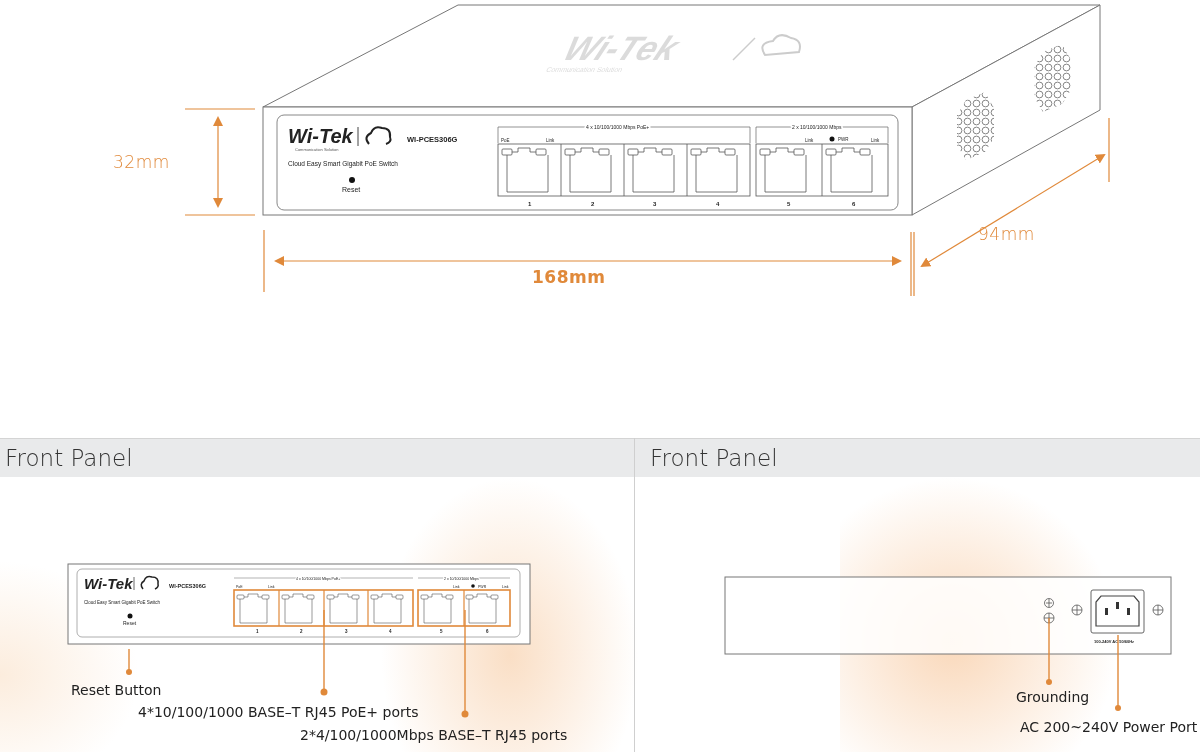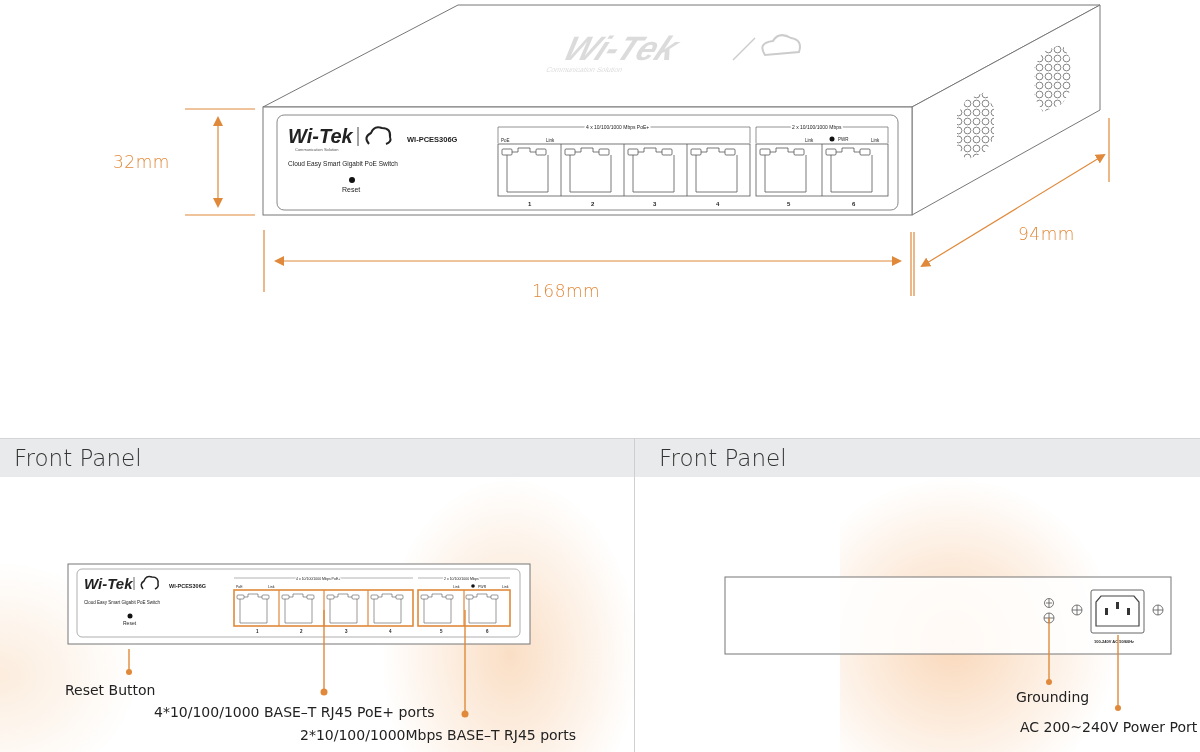--- a/index.html
+++ b/index.html
@@ -1,21 +1,21 @@
 <!DOCTYPE html>
 <html><head>
 <meta charset="utf-8">
 <style>
   html, body { margin:0; padding:0; }
   body { width:1200px; height:752px; position:relative; overflow:hidden; background:#fff;
          font-family:"Liberation Sans", sans-serif; color:#222; }
   .abs { position:absolute; }
   .dim-label { position:absolute; color:#e0893a; font-size:17px; font-family:"DejaVu Sans", sans-serif; font-weight:300; letter-spacing:0.5px; }
   .section-header { position:absolute; top:438px; height:38px; background:#e9eaeb; border-top:1px solid #d4d4d4; }
-  .section-title { position:absolute; top:6px; font-size:23px; color:#333; font-family:"DejaVu Sans", sans-serif; font-weight:300;margin-left:9px; }
+  .section-title { position:absolute; top:6px; font-size:23px; color:#333; font-family:"DejaVu Sans", sans-serif; font-weight:300; }
   .divider-v { position:absolute; left:634px; top:438px; width:1px; height:314px; background:#cfcfcf; }
   .glow { position:absolute; pointer-events:none; }
   .callout-text { position:absolute; font-size:14px; color:#222; font-family:"DejaVu Sans", sans-serif; white-space:nowrap; }
   svg text { font-family:"Liberation Sans", sans-serif; }
 </style>
 </head>
 <body>
 
 <svg class="abs" style="left:0;top:0" width="1200" height="330" viewBox="0 0 1200 330">
   <defs>
@@ -107,22 +107,22 @@
     <line x1="914" y1="232" x2="914" y2="296"></line>
     <line x1="276" y1="261" x2="900" y2="261" marker-start="url(#arr)" marker-end="url(#arr)"></line>
   </g>
   <g stroke="#e0893a" stroke-width="1.2">
     <line x1="1109" y1="118" x2="1109" y2="182"></line>
     <line x1="922" y1="266" x2="1104" y2="155" marker-start="url(#arr)" marker-end="url(#arr)"></line>
   </g>
 </svg>
 
 <div class="dim-label" style="left:113px;top:152px;">32mm</div>
-<div class="dim-label" style="left:532px;top:281px;">168mm</div>
-<div class="dim-label" style="left:1018px;top:224px;">94mm</div>
+<div class="dim-label" style="left:532px;top:267px;font-weight:bold;">168mm</div>
+<div class="dim-label" style="left:978px;top:224px;">94mm</div>
 
 <div class="glow" style="left:380px;top:476px;width:260px;height:276px;background:radial-gradient(ellipse at 50% 65%, rgba(246,196,150,0.55), rgba(255,255,255,0) 70%);"></div>
 <div class="glow" style="left:0;top:560px;width:140px;height:192px;background:radial-gradient(ellipse at 0% 60%, rgba(248,214,180,0.45), rgba(255,255,255,0) 70%);"></div>
 <div class="glow" style="left:840px;top:476px;width:280px;height:276px;background:radial-gradient(ellipse at 40% 60%, rgba(246,190,140,0.6), rgba(255,255,255,0) 70%);"></div>
 
 <div class="section-header" style="left:0;width:634px;">
   <div class="section-title" style="left:5px;">Front Panel</div>
 </div>
 <div class="section-header" style="left:635px;width:565px;">
   <div class="section-title" style="left:15px;">Front Panel</div>
@@ -183,23 +183,23 @@
   <g stroke="#e0893a" stroke-width="1.4" fill="#e0893a">
     <line x1="129" y1="649" x2="129" y2="670"></line>
       <circle cx="129" cy="672" r="3" stroke="none"></circle>
     <line x1="324" y1="610" x2="324" y2="690"></line>
       <circle cx="324" cy="692" r="3.5" stroke="none"></circle>
     <line x1="465" y1="610" x2="465" y2="712"></line>
       <circle cx="465" cy="714" r="3.5" stroke="none"></circle>
   </g>
 </svg>
 
-<div class="callout-text" style="left:65px;top:682px;text-align:right;">Reset Button</div>
-<div class="callout-text" style="left:154px;top:704px;">4*10/100/1000 BASE–T RJ45 PoE+ ports</div>
-<div class="callout-text" style="left:300px;top:727px;">2*10/100/1000Mbps BASE–T RJ45 ports</div>
+<div class="callout-text" style="left:71px;top:682px;text-align:right;">Reset Button</div>
+<div class="callout-text" style="left:138px;top:704px;">4*10/100/1000 BASE–T RJ45 PoE+ ports</div>
+<div class="callout-text" style="left:300px;top:727px;">2*4/100/1000Mbps BASE–T RJ45 ports</div>
 
 <svg class="abs" style="left:635px;top:476px" width="565" height="276" viewBox="635 476 565 276">
   <rect x="725" y="577" width="446" height="77" fill="#fff" fill-opacity="0.85" stroke="#777" stroke-width="1"></rect>
 
   <g fill="none" stroke="#555" stroke-width="0.8">
     <circle cx="1049" cy="603" r="4.5"></circle>
       <path d="M1049,599 v8 M1046,603 h6"></path>
     <circle cx="1049" cy="618" r="5"></circle>
       <path d="M1049,613 v10 M1044,618 h10"></path>
     <circle cx="1077" cy="610" r="5"></circle>

